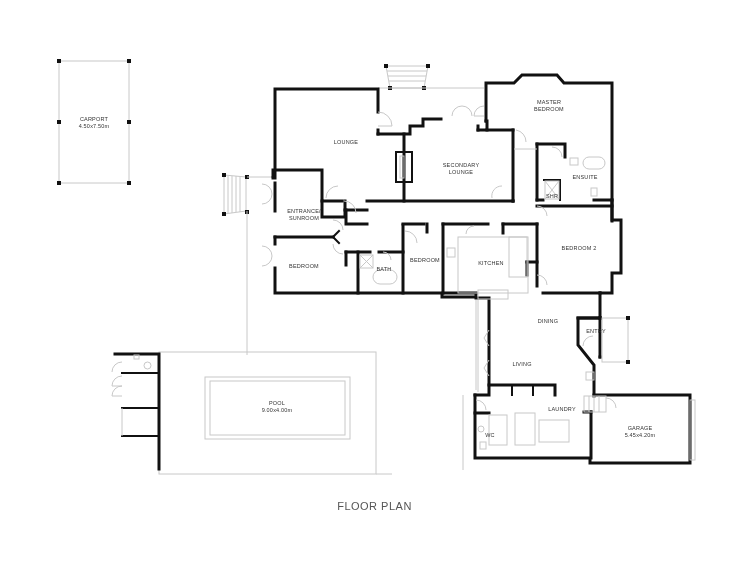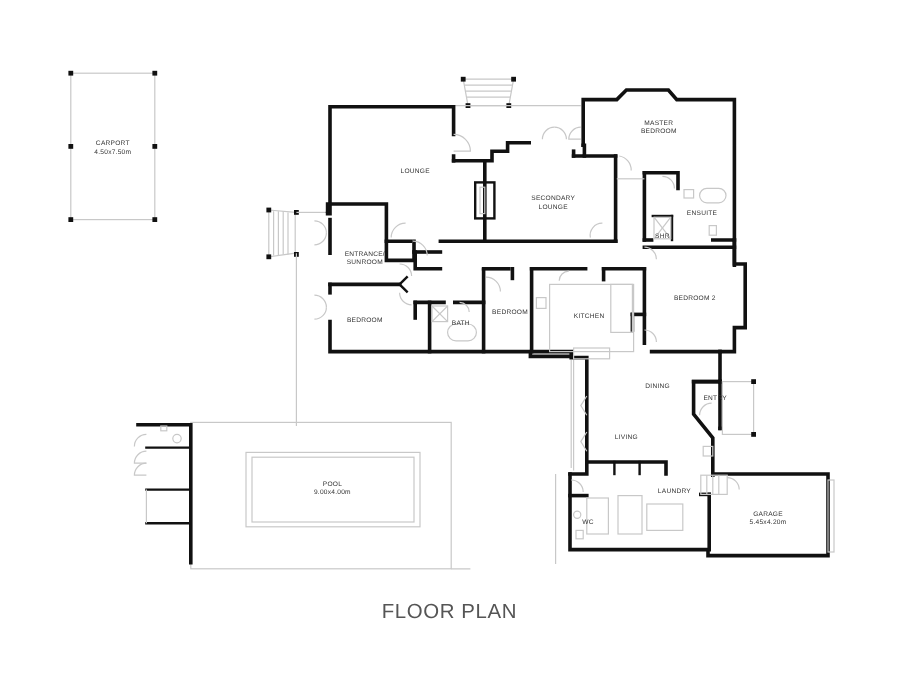--- a/index.html
+++ b/index.html
@@ -2,21 +2,21 @@
 <html><head>
 <meta charset="utf-8">
 <style>
   html, body { margin: 0; padding: 0; background: #ffffff; }
   body { width: 749px; height: 579px; overflow: hidden; position: relative; font-family: "Liberation Sans", sans-serif; }
   #plan { position: absolute; left: 0; top: 0; width: 749px; height: 579px; }
   .wall { stroke: #111111; stroke-width: 3; fill: none; stroke-linecap: square; }
   .thin { stroke: #c8c8c8; stroke-width: 1; fill: none; }
   .post { fill: #111111; }
   .lbl { font-family: "Liberation Sans", sans-serif; font-size: 5.5px; fill: #333333; text-anchor: middle; letter-spacing: 0.2px; }
-  .title { position: absolute; left: 0; width: 749px; top: 500px; text-align: center; font-family: "Liberation Sans", sans-serif; font-size: 17px; color: #555555; letter-spacing: 0.5px; }
+  .title { position: absolute; left: 0; width: 749px; top: 500px; text-align: center; font-family: "Liberation Sans", sans-serif; font-size: 11px; color: #555555; letter-spacing: 0.5px; }
 </style>
 </head>
 <body>
 
 <svg id="plan" viewBox="0 0 749 579" xmlns="http://www.w3.org/2000/svg">
 
   <g>
     <rect x="59" y="61" width="70" height="122" class="thin"></rect>
     <rect x="57" y="59" width="4" height="4" class="post"></rect>
     <rect x="127" y="59" width="4" height="4" class="post"></rect>

